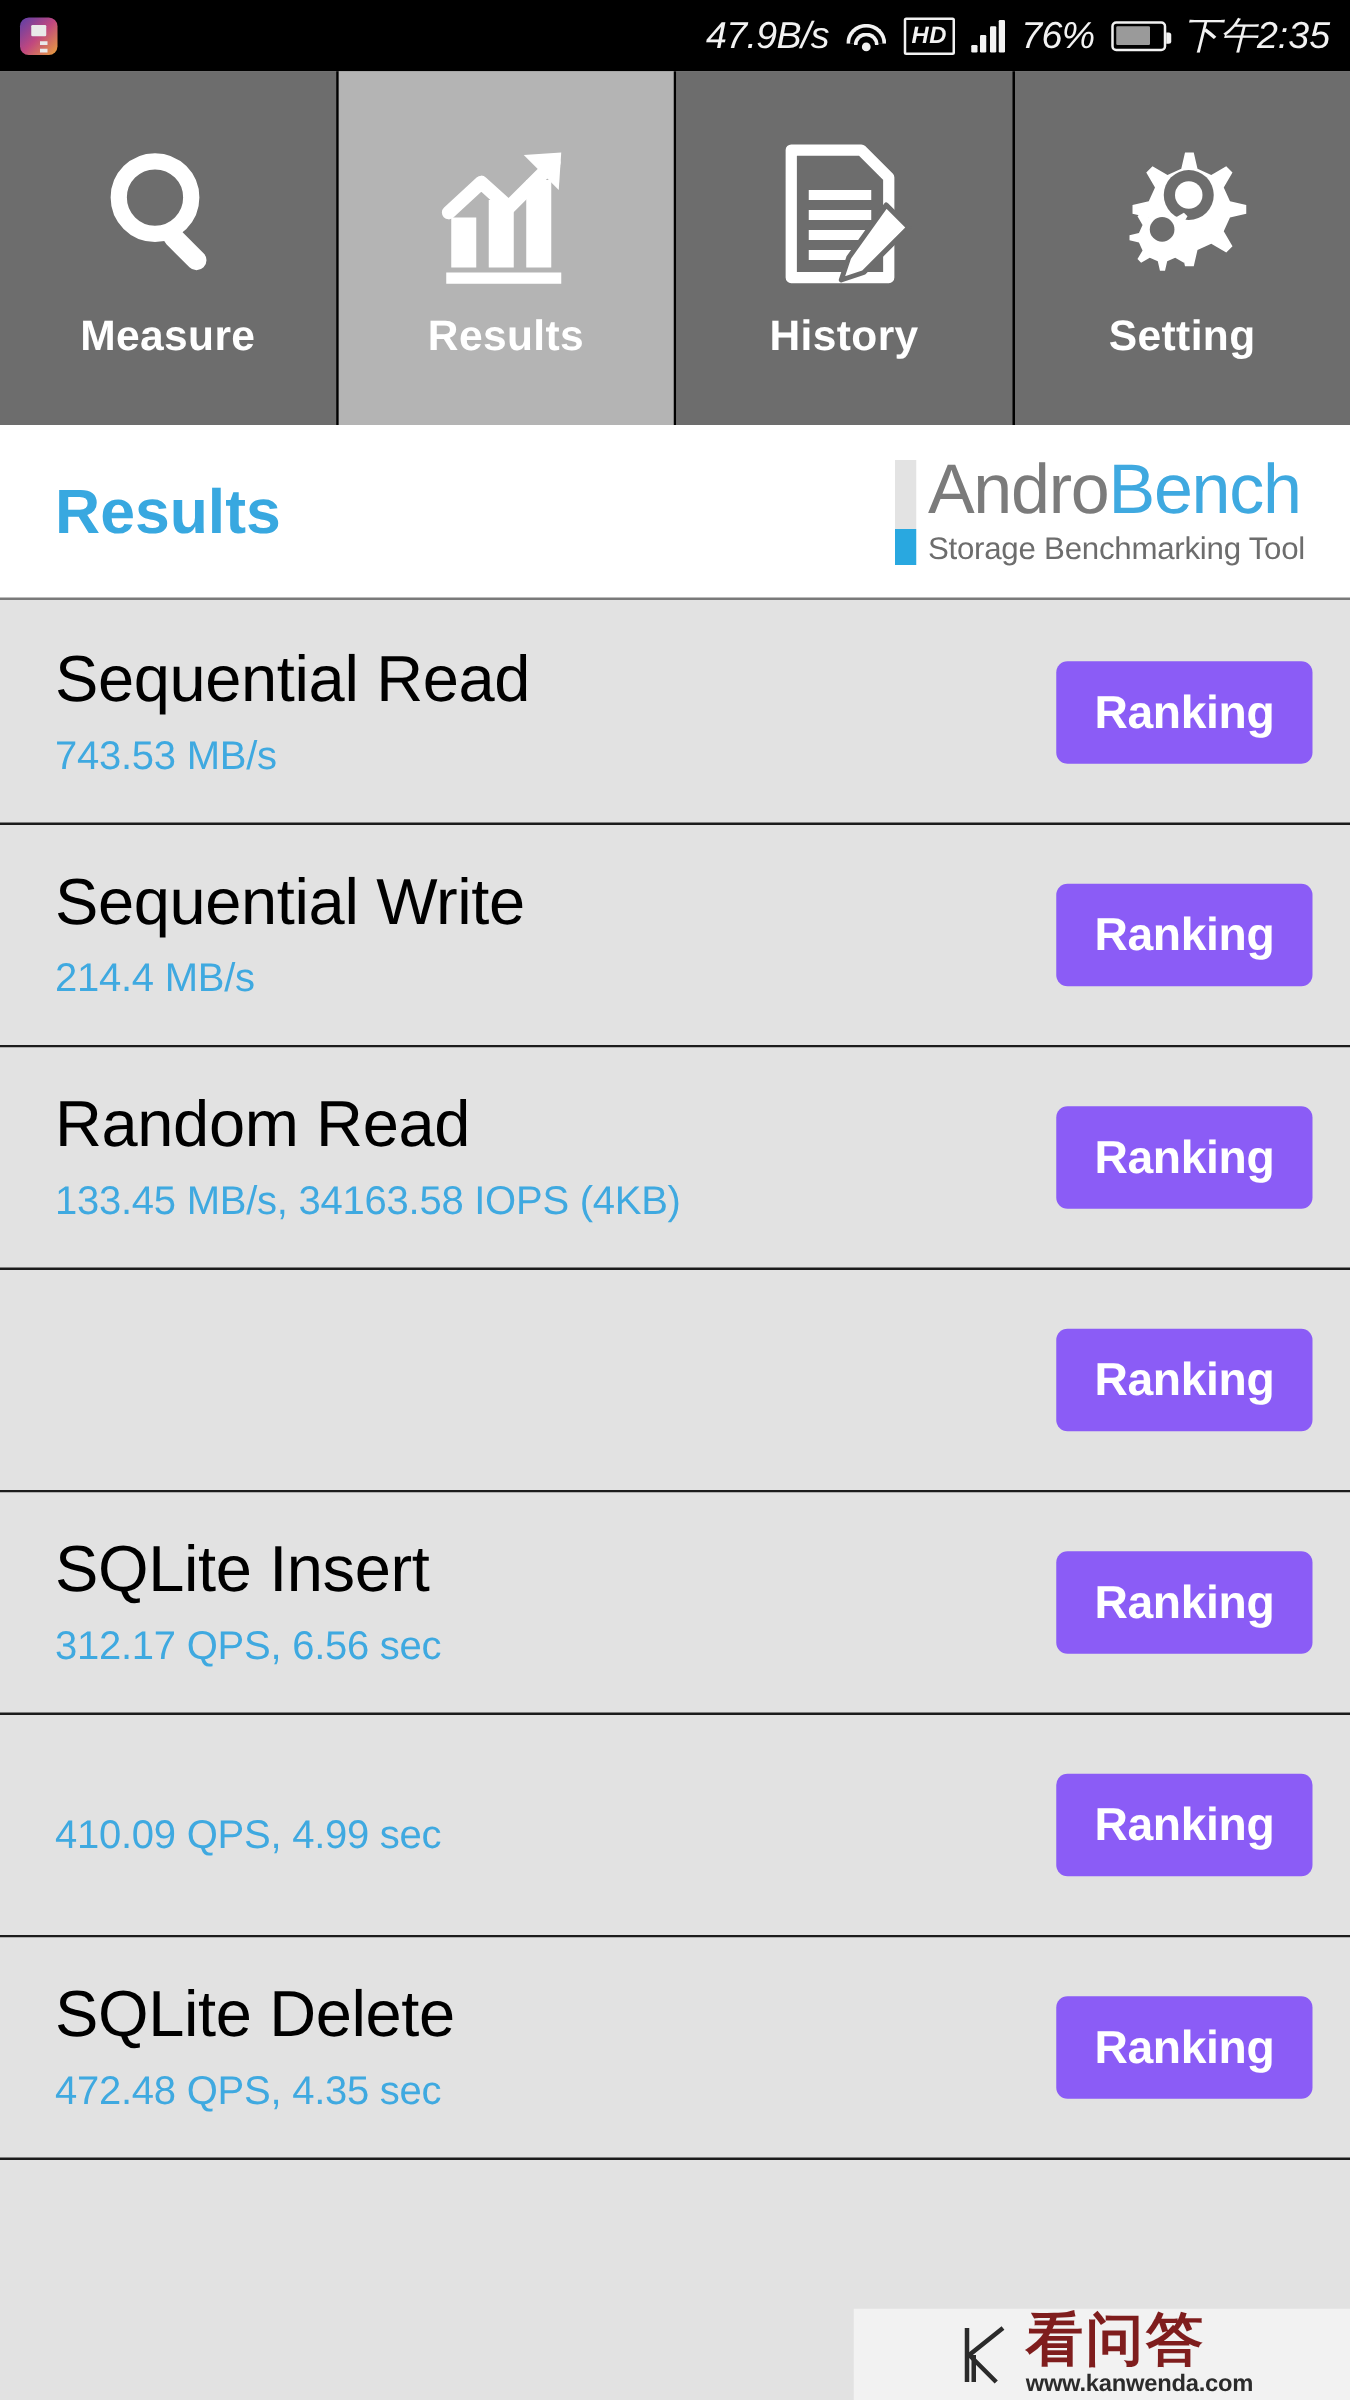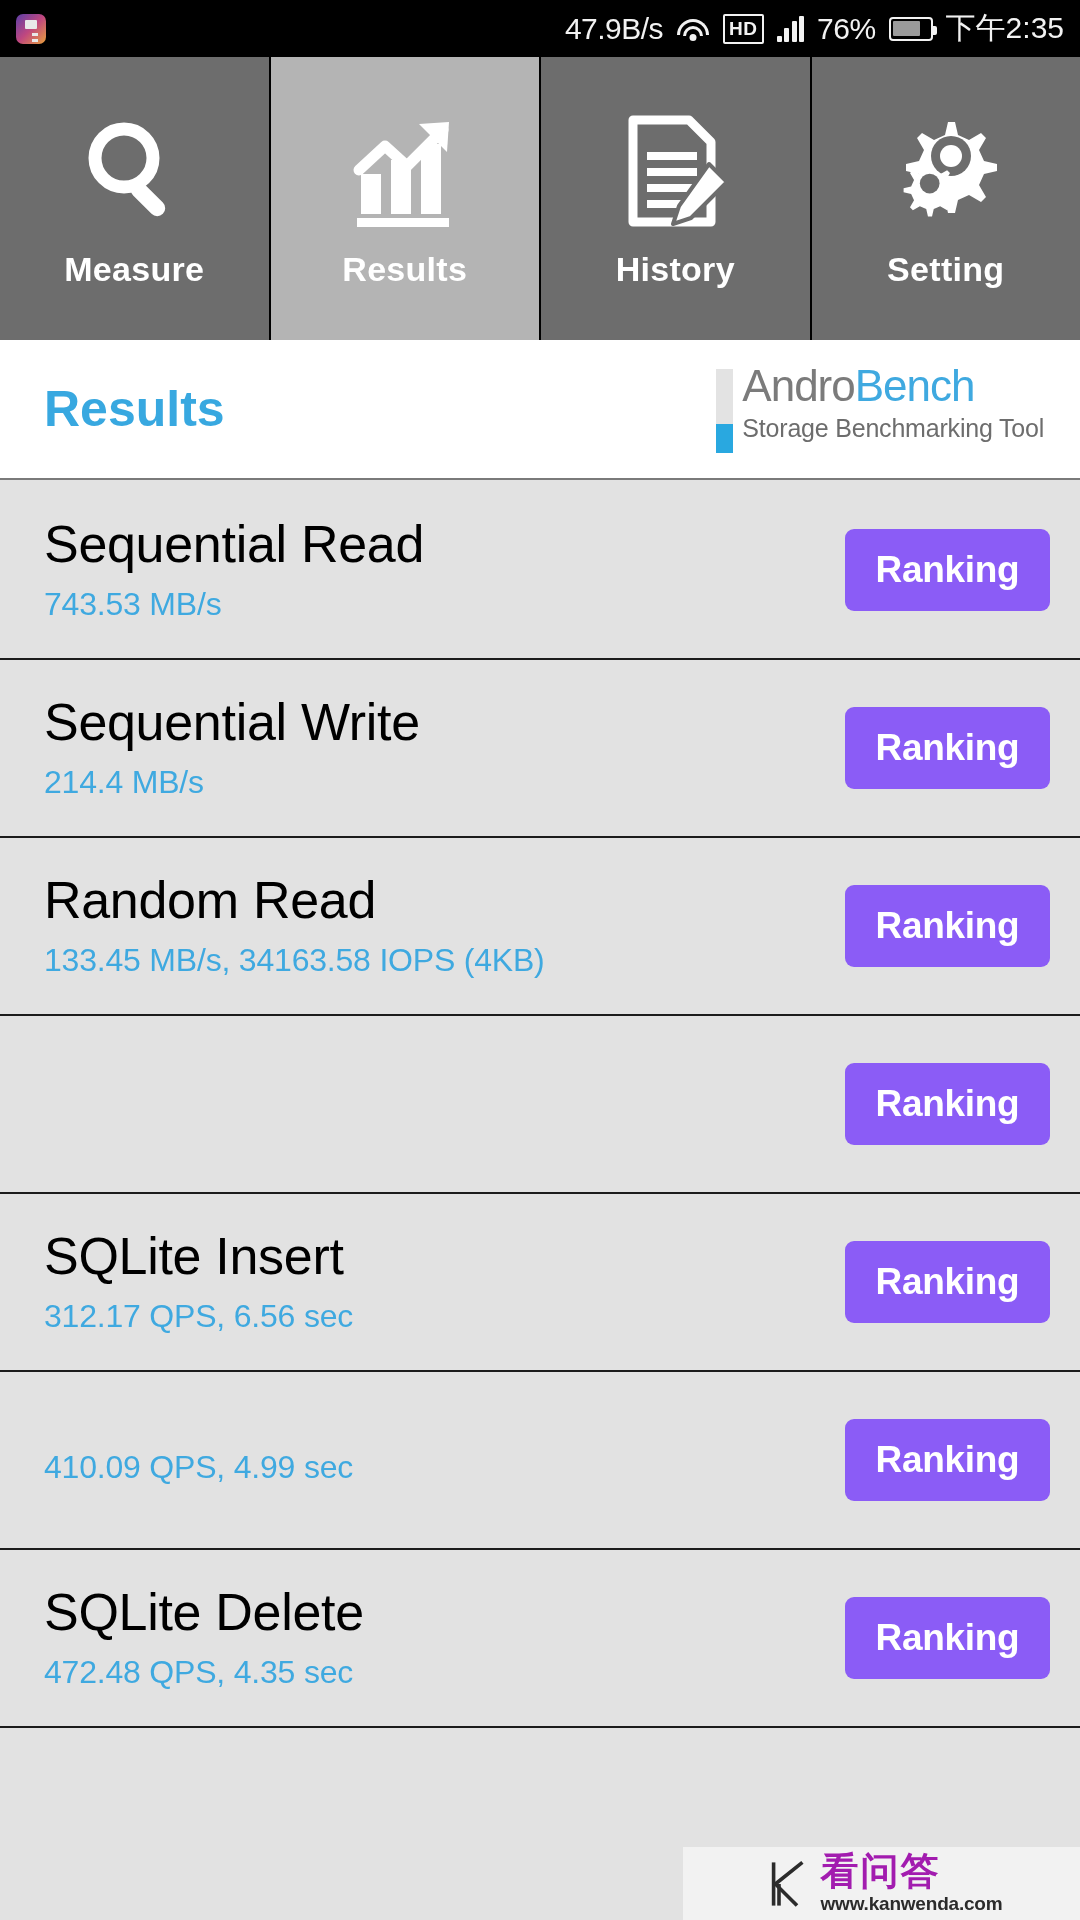--- a/index.html
+++ b/index.html
@@ -26,20 +26,21 @@
   }
   .sb-appicon::after {
     content: ""; position: absolute; left: 9px; top: 6px;
     width: 12px; height: 9px; background: #e9e9e9;
     border-radius: 1px;
     box-shadow: 4px 10px 0 -3px #e9e9e9, 4px 16px 0 -3px #e9e9e9;
   }
   .sb-right {
     margin-left: auto; display: flex; align-items: center; gap: 13px;
     color: #f2f2f2;
+    font-style: italic;
   }
   .sb-net { font-size: 30px; letter-spacing: -0.5px; font-weight: 300; }
   .sb-time { font-size: 30px; font-weight: 400; letter-spacing: 0px; }
 
   
   .ic-wifi { position: relative; width: 34px; height: 28px; }
   .ic-wifi i {
     position: absolute; left: 50%; transform: translateX(-50%);
     border: 3.2px solid #f2f2f2; border-bottom: none;
     border-radius: 50% 50% 0 0 / 100% 100% 0 0;
@@ -109,21 +110,21 @@
   }
   .brand {
     margin-left: auto; margin-right: 36px;
     display: flex; align-items: flex-start;
   }
   .brand-bar {
     width: 17px; height: 84px; margin-right: 9px; margin-top: 4px;
     background: linear-gradient(to bottom, #e3e3e3 0%, #e3e3e3 66%, #29a8e0 66%, #29a8e0 100%);
   }
   .brand-text { display: flex; flex-direction: column; }
-  .brand-name { font-size: 44px; line-height: 0.95; font-weight: 400; letter-spacing: -1px; }
+  .brand-name { font-size: 56px; line-height: 0.95; font-weight: 400; letter-spacing: -1px; }
   .brand-andro { color: #7b7b7b; }
   .brand-bench { color: #3fa9e0; }
   .brand-sub {
     font-size: 25px; color: #6d6d6d; text-align: right;
     margin-top: 7px; letter-spacing: -0.2px;
   }
 
   
   .results-list { position: absolute; top: 482px; left: 0; width: 1080px; }
   .result-row {
@@ -153,21 +154,21 @@
   
   .watermark {
     position: absolute; left: 683px; top: 1847px;
     width: 397px; height: 73px;
     background: #f2f2f2;
     display: flex; align-items: center; justify-content: center;
   }
   .wm-inner { display: flex; align-items: center; gap: 6px; }
   .wm-logo { width: 54px; height: 54px; }
   .wm-right { display: flex; flex-direction: column; align-items: flex-start; }
-  .wm-cn { font-size: 38px; font-weight: bold; color: #a21caf; line-height: 1; letter-spacing: 2px; }
+  .wm-cn { font-size: 46px; font-weight: bold; color: #7f1d1d; line-height: 1; letter-spacing: 2px; }
   .wm-url { font-size: 19px; font-weight: bold; color: #2b2b2b; margin-top: 3px; letter-spacing: -0.2px; }
 </style>
 </head>
 <body>
 
 <div id="screen">
 
   <div class="statusbar">
     <div class="sb-appicon"></div>
     <div class="sb-right">

